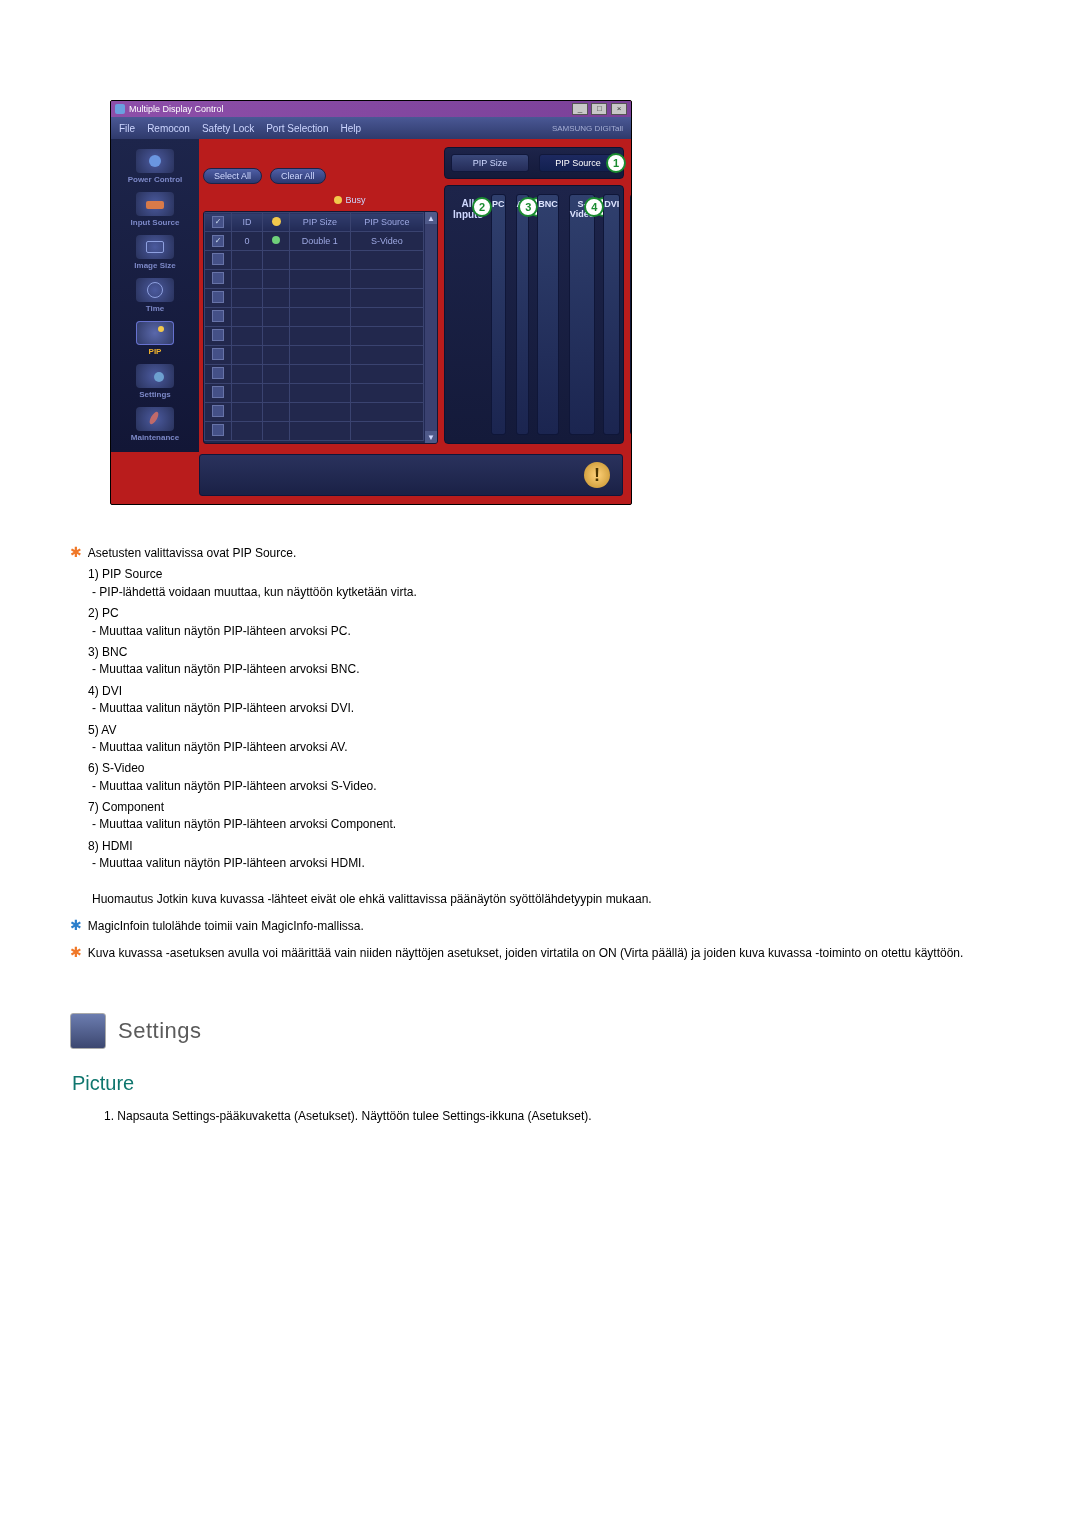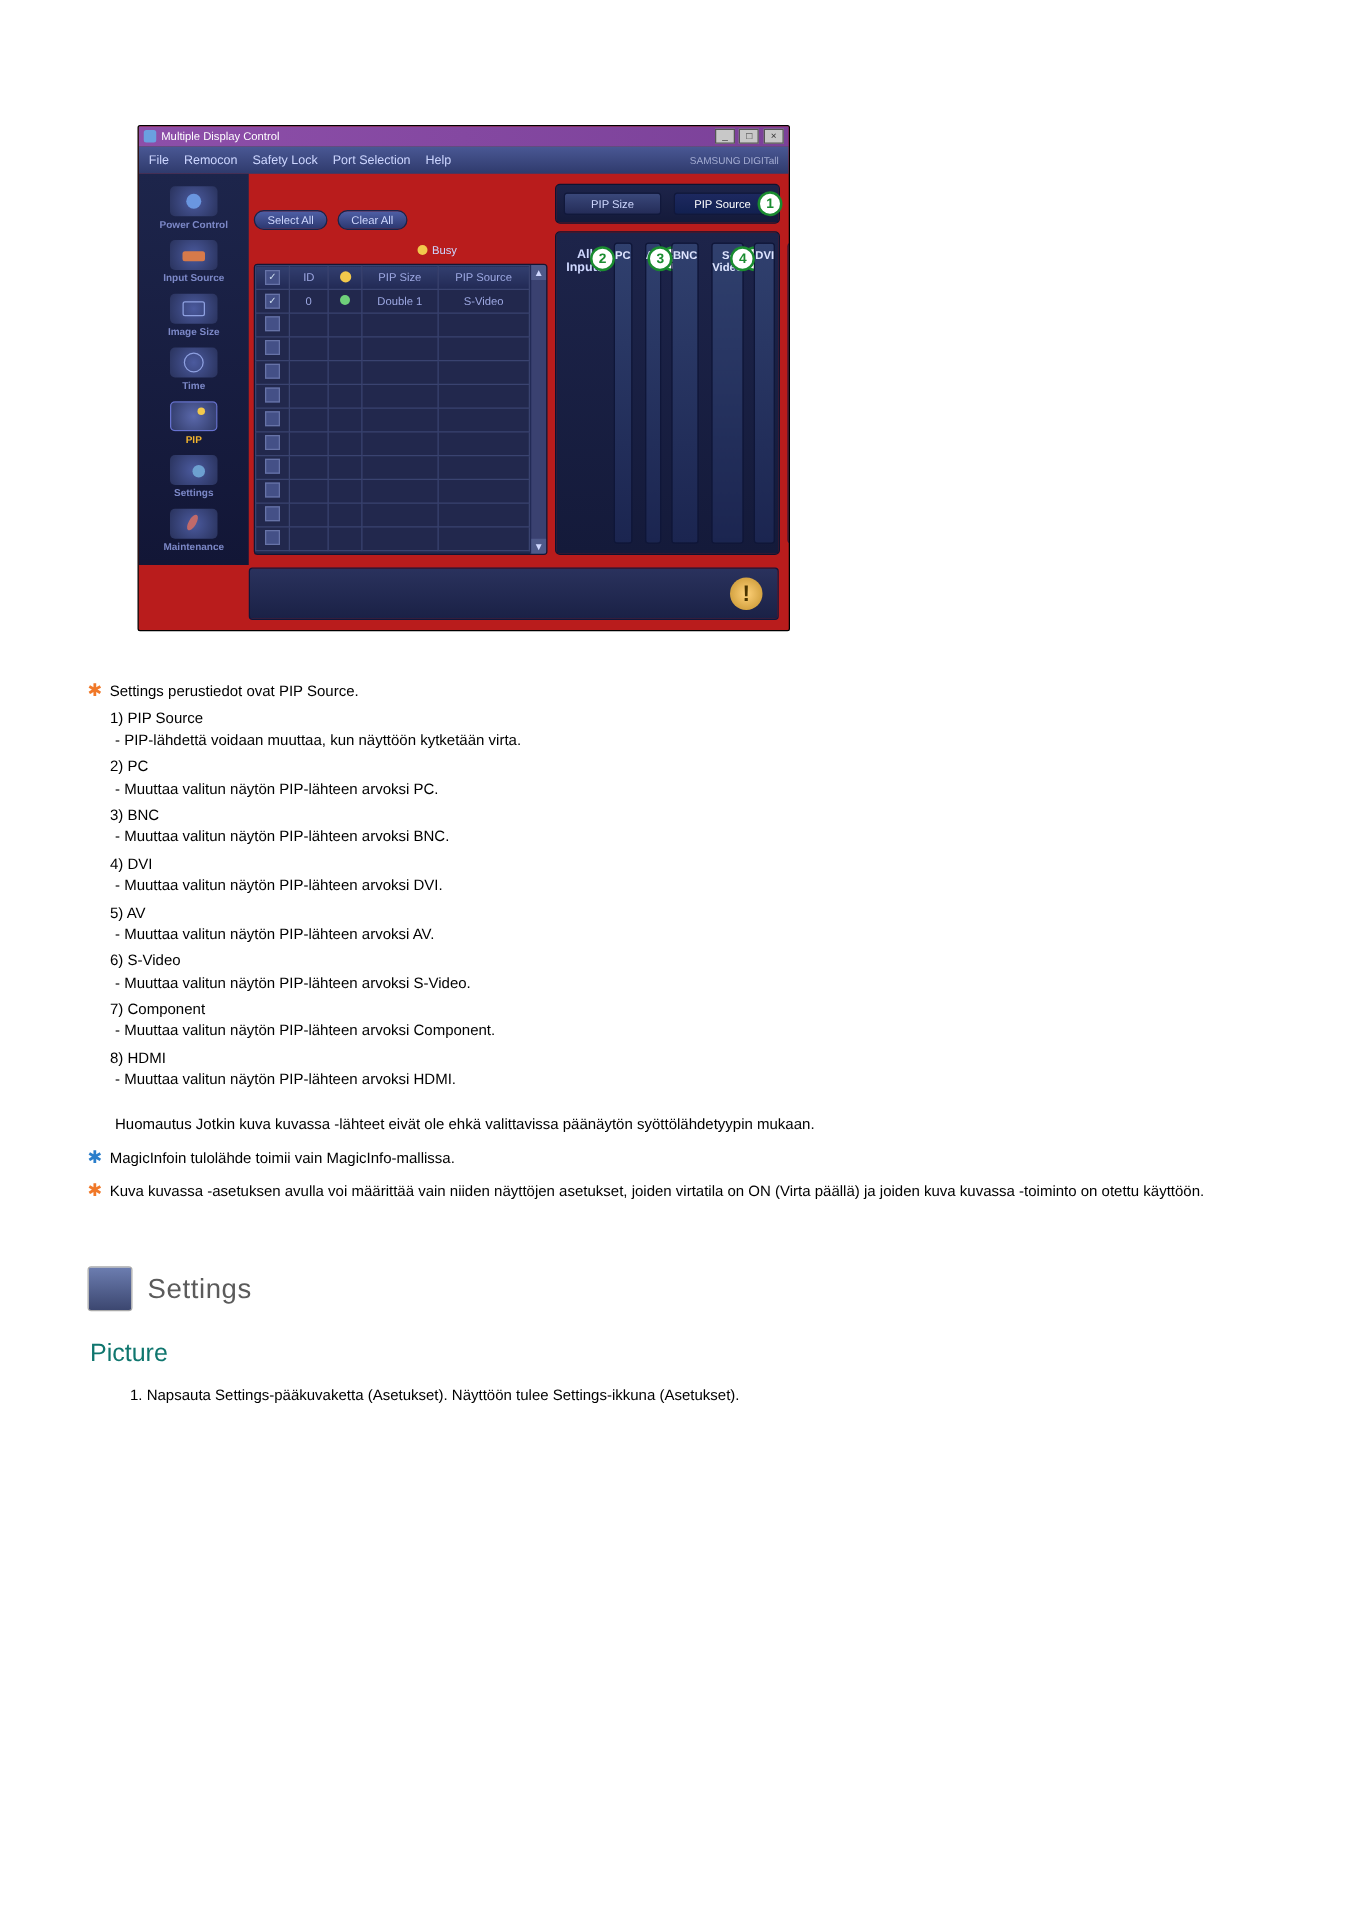--- a/index.html
+++ b/index.html
@@ -383,21 +383,21 @@
     </div>
     <div class="statusbar">
       <div class="warn-icon">!</div>
     </div>
   </div>
  </div>
 
  <div class="doc">
    <div class="star-line">
      <span class="star">✱</span>
-     <span>Settings perustiedot ovat PIP Source.</span>
+     <span>Asetusten valittavissa ovat PIP Source.</span>
    </div>
    <ul class="numlist">
      <li>
           <span class="t">1)  PIP Source</span>
           <span class="d">- PIP-lähdettä voidaan muuttaa, kun näyttöön kytketään virta.</span>
         </li>
      <li>
           <span class="t">2)  PC</span>
           <span class="d">- Muuttaa valitun näytön PIP-lähteen arvoksi PC.</span>
         </li>

